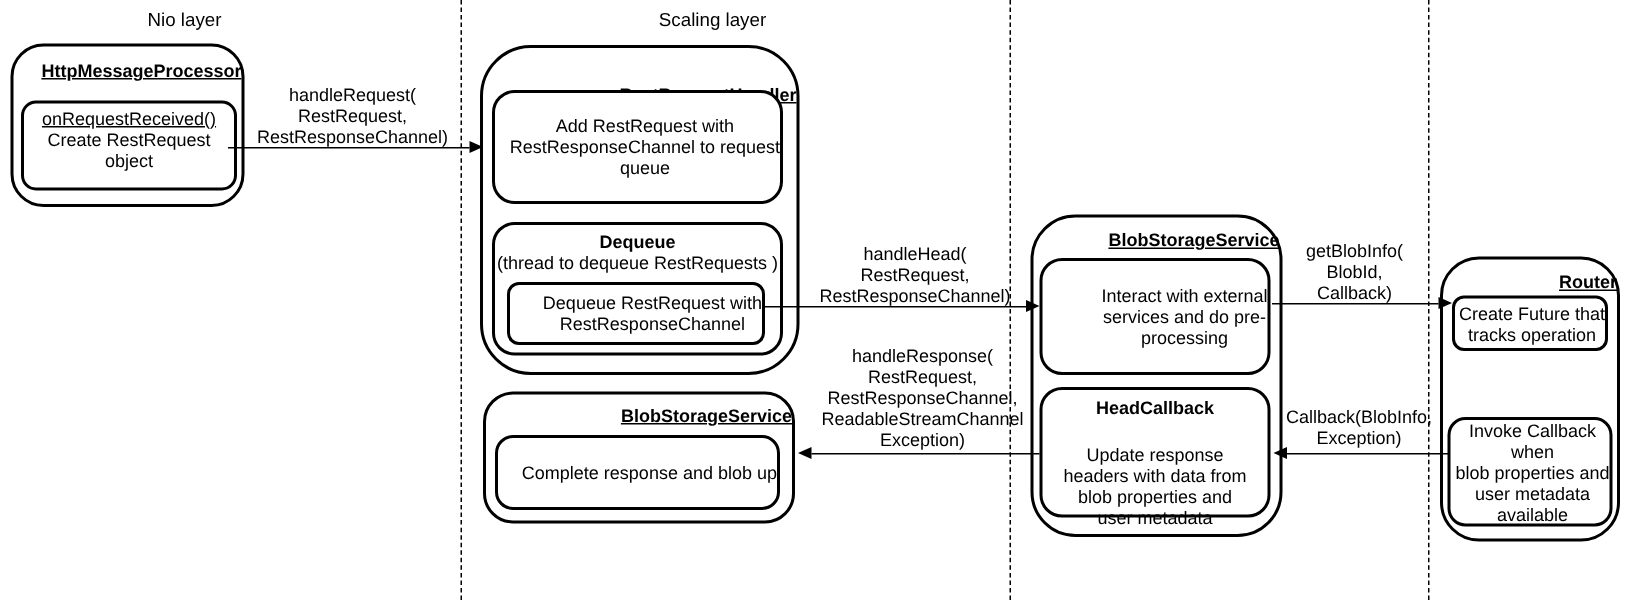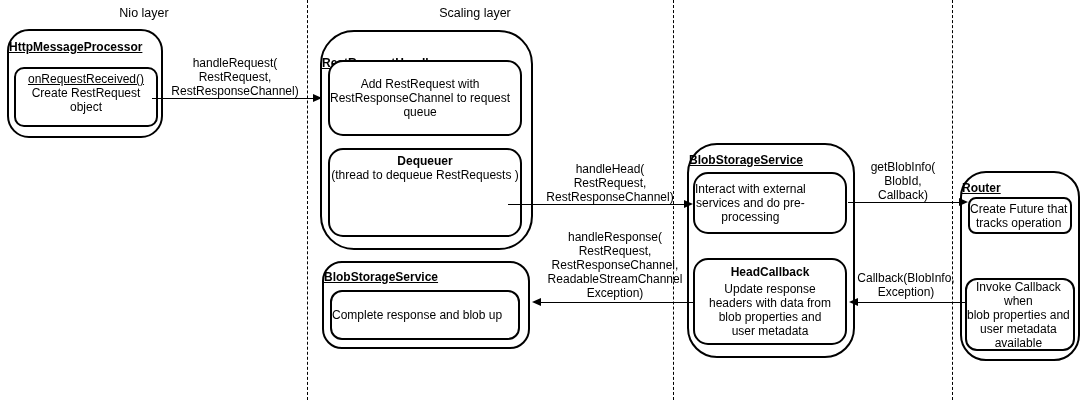--- a/index.html
+++ b/index.html
@@ -6,83 +6,87 @@
   #canvas{
     position:relative;width:1083px;height:400px;background:#ffffff;
     font-family:"Liberation Sans","DejaVu Sans",sans-serif;color:#000;
     overflow:hidden;
   }
   .sep{position:absolute;top:0;height:400px;width:0;border-left:1px dashed #000;}
   .layer-label{position:absolute;transform:translateX(-50%);text-align:center;
     font-size:12.5px;line-height:14px;white-space:pre-line;}
   .box{position:absolute;background:#fff;border:2.5px solid #000;box-sizing:border-box;}
   .inner{border-width:2px;}
-  .title{font-weight:bold;text-decoration:underline;text-align:left;font-size:12px;line-height:14px;}
+  .title{font-weight:bold;text-decoration:underline;text-align:right;font-size:12px;line-height:14px;}
   .btitle{font-weight:bold;text-align:center;font-size:12px;line-height:14px;}
   .txt{text-align:center;white-space:pre-line;font-size:12px;line-height:14px;}
   .u{text-decoration:underline;}
-  .center{display:flex;align-items:center;justify-content:flex-start;}
+  .center{display:flex;align-items:center;justify-content:flex-end;}
   .aline{position:absolute;height:0;border-top:1.5px solid #000;}
   .ahead{position:absolute;width:0;height:0;border-top:4.5px solid transparent;border-bottom:4.5px solid transparent;}
   .ahead.r{border-left:9px solid #000;}
   .ahead.l{border-right:9px solid #000;}
   .alabel{position:absolute;transform:translateX(-50%);text-align:center;
     font-size:12px;line-height:14px;white-space:pre-line;}
 </style>
 </head>
 <body>
 
 <div id="canvas">
 
   <div class="sep" style="left:307px"></div>
   <div class="sep" style="left:673px"></div>
   <div class="sep" style="left:952px"></div>
 
-  <div class="layer-label" style="left:144px;top:6px">Nio layer</div>
+  <div class="layer-label" style="left:123px;top:6px">Nio layer</div>
   <div class="layer-label" style="left:475px;top:6px">Scaling layer</div>
 
   <div class="box" style="left:7px;top:29px;width:156px;height:109px;border-radius:22px">
     <div class="title" style="margin-top:9px">HttpMessageProcessor</div>
     <div class="box inner" style="left:5px;top:36px;width:144px;height:60px;border-radius:10px;padding-top:3px">
       <div class="txt u">onRequestReceived()</div>
       <div class="txt">Create RestRequest
 object</div>
     </div>
   </div>
 
   <div class="box" style="left:320px;top:30px;width:213px;height:220px;border-radius:34px">
     <div class="title" style="margin-top:24px">RestRequestHandler</div>
     <div class="box inner center" style="left:6px;top:28px;width:194px;height:76px;border-radius:15px">
       <div class="txt">Add RestRequest with
 RestResponseChannel to request
 queue</div>
     </div>
     <div class="box inner" style="left:6px;top:116px;width:194px;height:89px;border-radius:15px">
-      <div class="btitle" style="margin-top:4px">Dequeuer</div>
+      <div class="btitle" style="margin-top:4px">Dequeue</div>
       <div class="txt">(thread to dequeue RestRequests )</div>
+      <div class="box inner center" style="left:8px;top:38px;width:172px;height:42px;border-radius:8px">
+        <div class="txt">Dequeue RestRequest with
+RestResponseChannel</div>
+      </div>
     </div>
   </div>
 
   <div class="box" style="left:322px;top:261px;width:208px;height:88px;border-radius:20px">
     <div class="title" style="margin-top:7px">BlobStorageService</div>
     <div class="box inner center" style="left:6px;top:27px;width:190px;height:50px;border-radius:12px">
       <div class="txt">Complete response and blob up</div>
     </div>
   </div>
 
   <div class="box" style="left:687px;top:143px;width:168px;height:215px;border-radius:30px">
     <div class="title" style="margin-top:8px">BlobStorageService</div>
-    <div class="box inner center" style="left:4px;top:27px;width:154px;height:62px;border-radius:15px">
+    <div class="box inner center" style="left:4px;top:27px;width:154px;height:78px;border-radius:15px">
       <div class="txt">Interact with external
 services and do pre-
 processing</div>
     </div>
     <div class="box inner" style="left:4px;top:113px;width:154px;height:87px;border-radius:15px;padding-top:5px">
       <div class="btitle">HeadCallback</div>
-      <div class="txt" style="margin-top:3px">Update response
+      <div class="txt" style="margin-top:17px">Update response
 headers with data from
 blob properties and
 user metadata</div>
     </div>
   </div>
 
   <div class="box" style="left:960px;top:171px;width:120px;height:190px;border-radius:26px">
     <div class="title" style="margin-top:8px">Router</div>
     <div class="box inner center" style="left:6px;top:24px;width:104px;height:37px;border-radius:8px">
       <div class="txt">Create Future that

